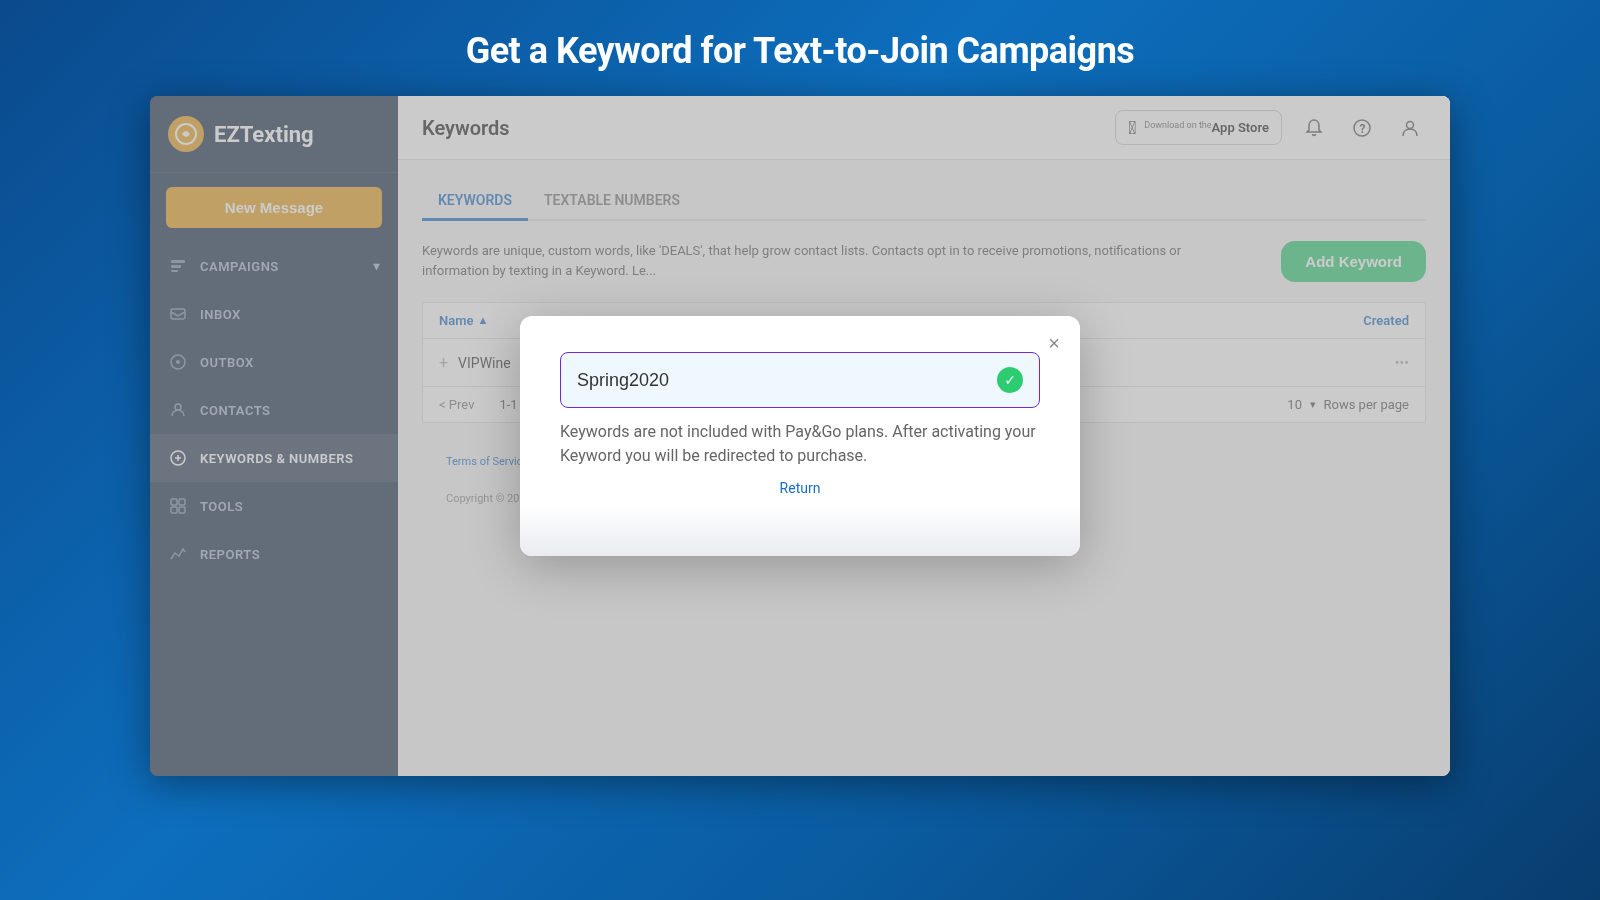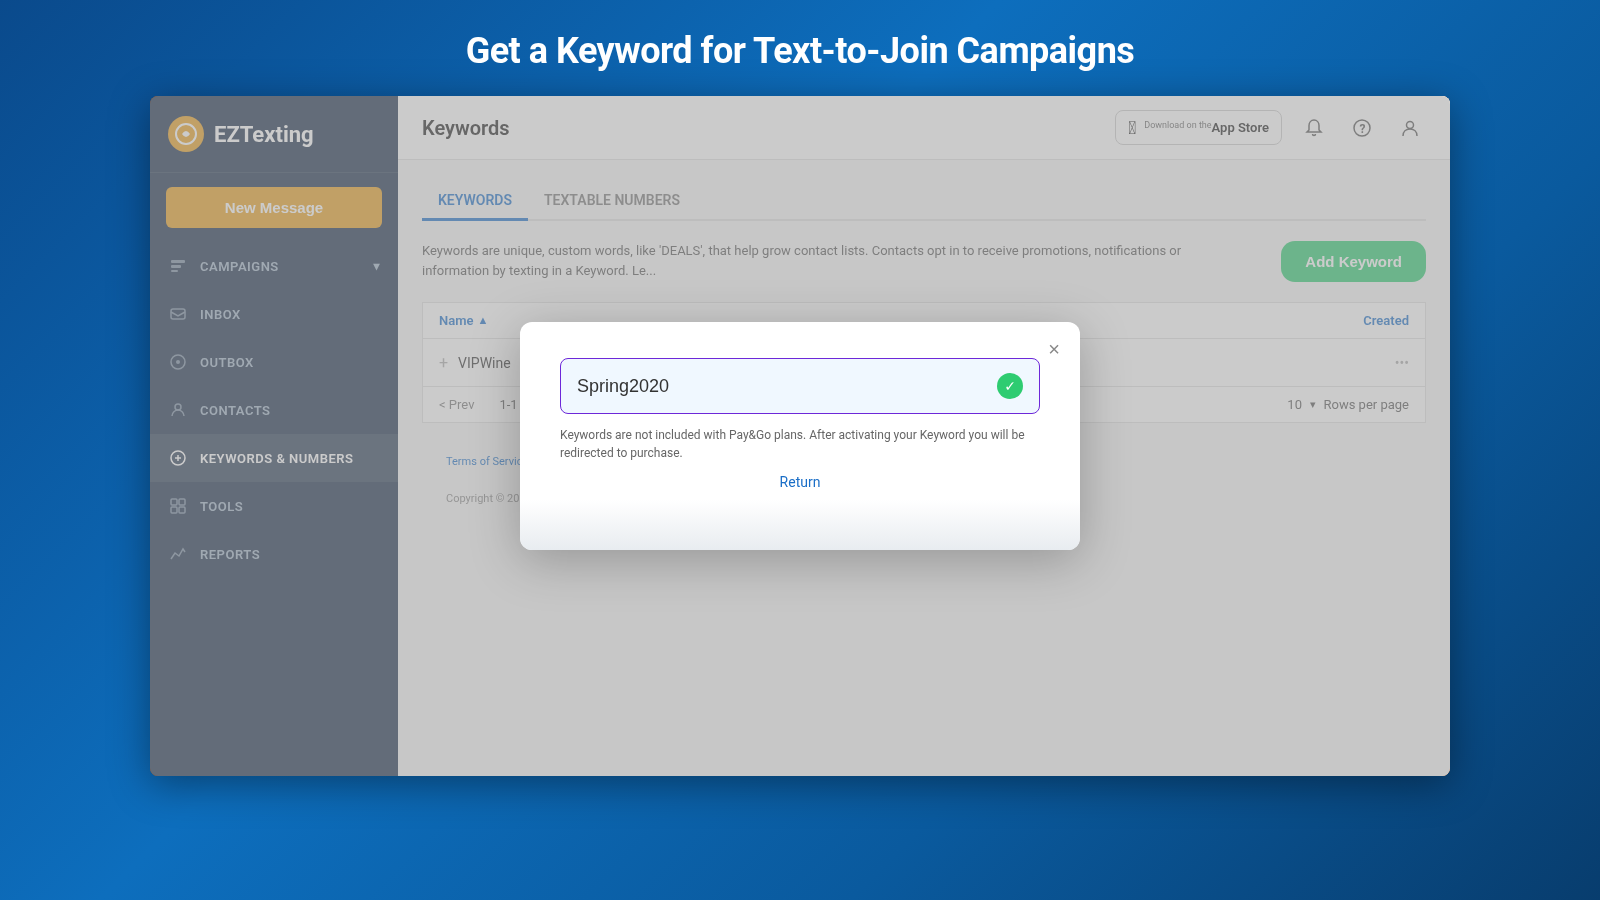--- a/index.html
+++ b/index.html
@@ -329,21 +329,21 @@
       background: #2ecc71;
       border-radius: 50%;
       display: flex;
       align-items: center;
       justify-content: center;
       color: white;
       font-size: 14px;
       flex-shrink: 0;
     }
     .modal-note {
-      font-size: 12px;
+      font-size: 16px;
       color: #666;
       line-height: 1.5;
       margin-bottom: 12px;
     }
     .activate-btn {
       display: block;
       width: 100%;
       background: #2ecc71;
       color: white;
       border: none;

